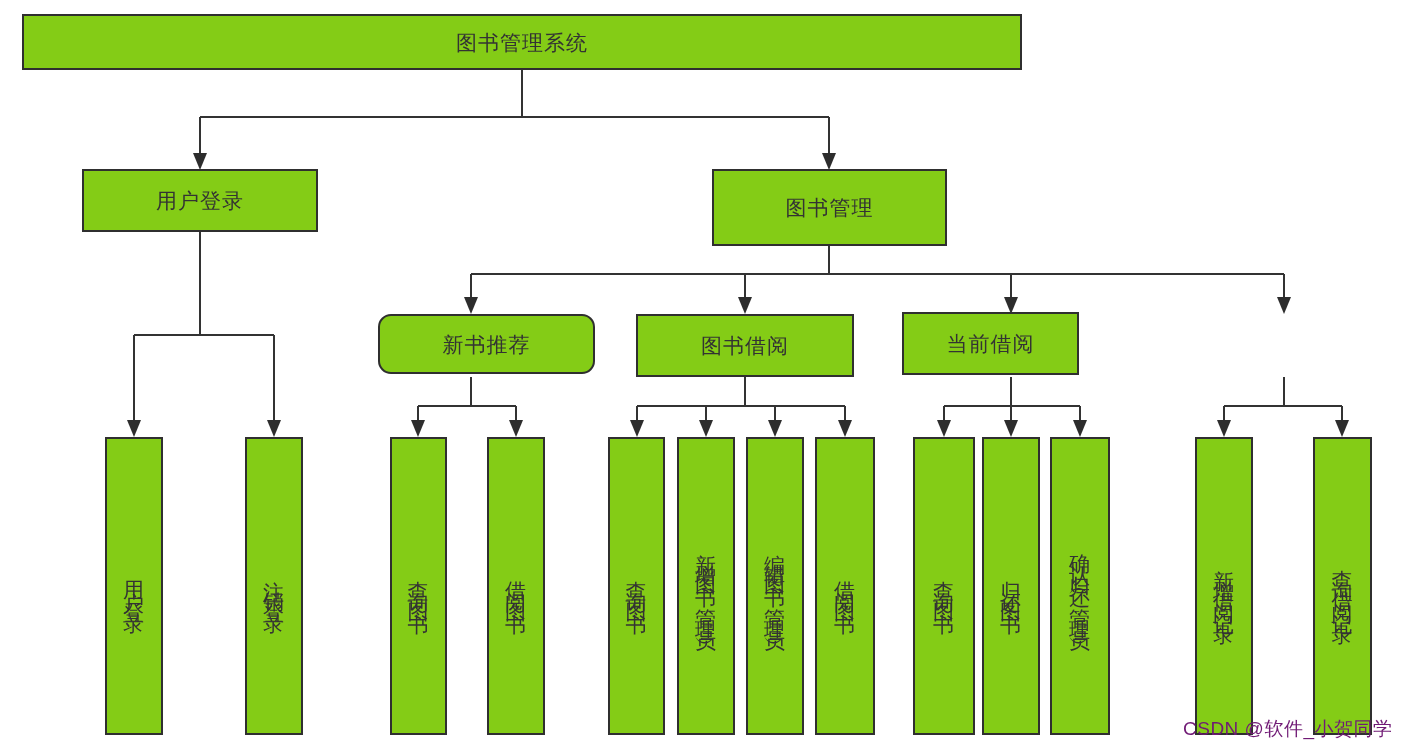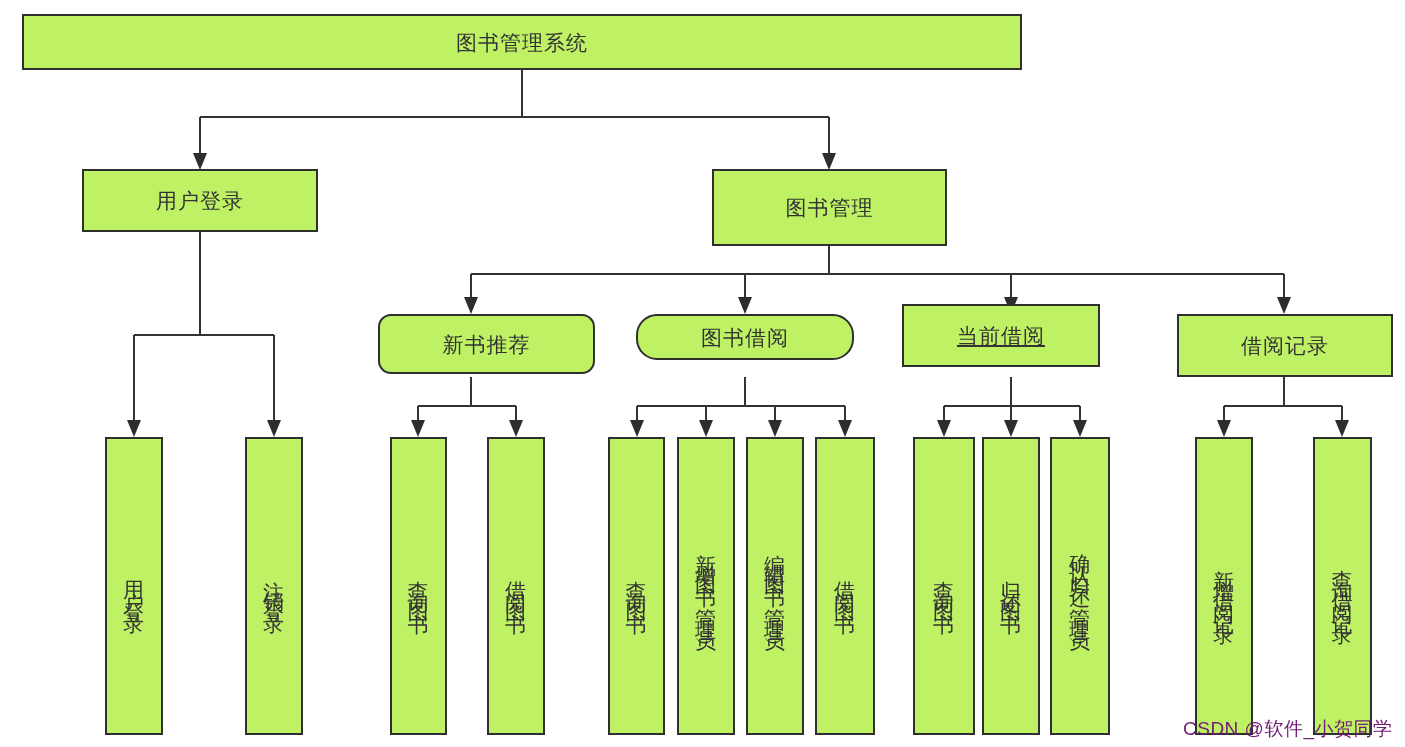--- a/index.html
+++ b/index.html
@@ -16,21 +16,21 @@
     left: 0; top: 0;
     width: 1405px; height: 747px;
     pointer-events: none;
   }
   .wire { fill: none; stroke: #333333; stroke-width: 2; }
   .arrow { fill: #2d2d2d; }
   .node {
     position: absolute;
     box-sizing: border-box;
     border: 2px solid #2f2f2f;
-    background: #bef264;
+    background: #84cc16;
     color: #333333;
     display: flex;
     align-items: center;
     justify-content: center;
     text-align: center;
   }
   .node.h {
     font-size: 21px;
     letter-spacing: 1px;
     line-height: 1;
@@ -87,23 +87,22 @@
     <polygon class="arrow" points="1217,420 1231,420 1224,437"></polygon>
     <polygon class="arrow" points="1335,420 1349,420 1342,437"></polygon>
   </svg>
 
   <div class="node h" style="left:22px; top:14px; width:1000px; height:56px;">图书管理系统</div>
 
   <div class="node h" style="left:82px; top:169px; width:236px; height:63px;">用户登录</div>
   <div class="node h" style="left:712px; top:169px; width:235px; height:77px;">图书管理</div>
 
   <div class="node h" style="left:378px; top:314px; width:217px; height:60px;border-radius:13px;">新书推荐</div>
-  <div class="node h" style="left:636px; top:314px; width:218px; height:46px;border-radius:21px;">图书借阅</div>
-  <div class="node h" style="left:902px; top:304px; width:198px; height:63px;text-decoration:underline;">当前借阅</div>
-  <div class="node h" style="left:1177px; top:314px; width:216px; height:63px;">借阅记录</div>
+  <div class="node h" style="left:636px; top:314px; width:218px; height:63px;">图书借阅</div>
+  <div class="node h" style="left:902px; top:312px; width:177px; height:63px;">当前借阅</div>
 
   <div class="node v" style="left:105px; top:437px; width:58px; height:298px;">用户登录</div>
   <div class="node v" style="left:245px; top:437px; width:58px; height:298px;">注销登录</div>
 
   <div class="node v" style="left:390px; top:437px; width:57px; height:298px;">查询图书</div>
   <div class="node v" style="left:487px; top:437px; width:58px; height:298px;">借阅图书</div>
 
   <div class="node v" style="left:608px; top:437px; width:57px; height:298px;">查询图书</div>
   <div class="node v" style="left:677px; top:437px; width:58px; height:298px;">新增图书（管理员）</div>
   <div class="node v" style="left:746px; top:437px; width:58px; height:298px;">编辑图书（管理员）</div>

